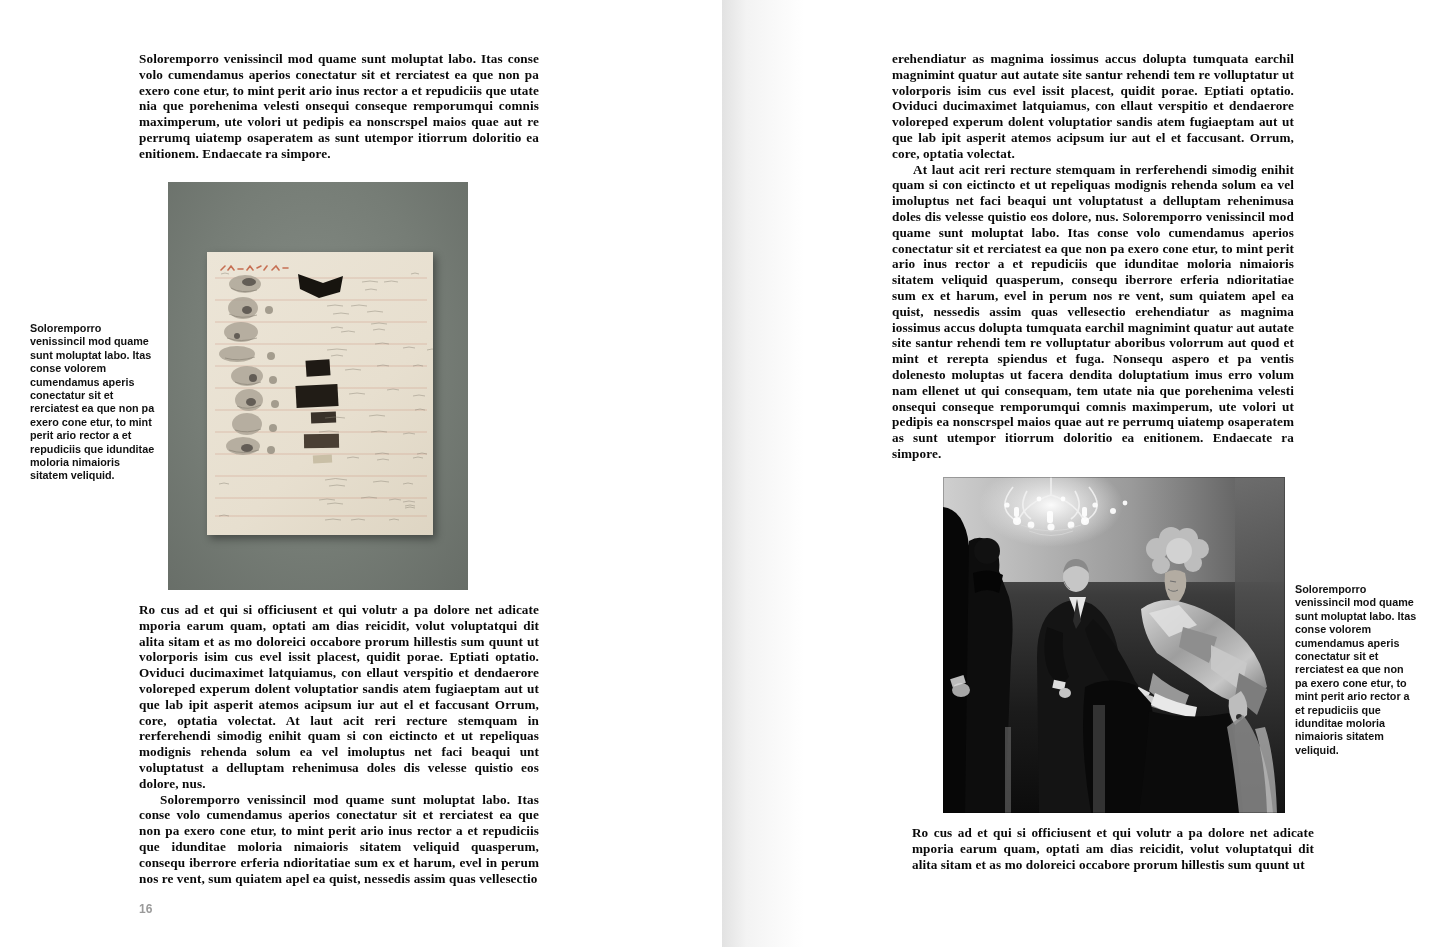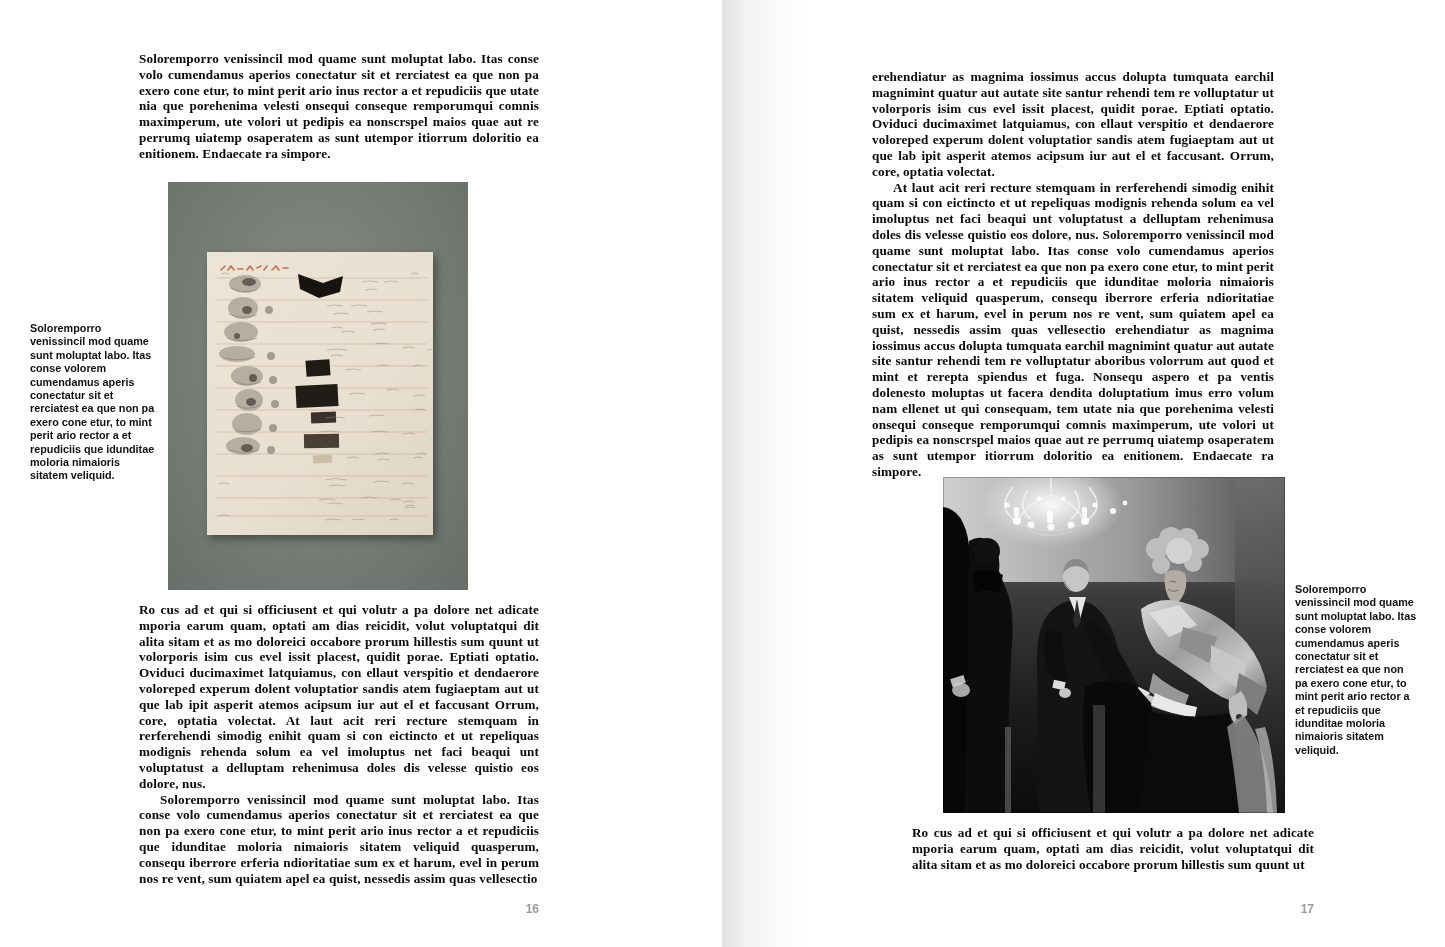--- a/index.html
+++ b/index.html
@@ -17,21 +17,21 @@
     color:#0a0a0a;letter-spacing:.1px;
   }
   .bodytext p{margin:0;}
   .bodytext p.indent{text-indent:1.6em;}
   .caption{
     position:absolute;font-family:"Liberation Sans", sans-serif;
     font-size:10.8px;line-height:13.4px;color:#111;text-align:left;
   }
   .folio{
     position:absolute;font-family:"Liberation Sans", sans-serif;
-    font-size:12px;color:#9a9a9a;text-align:right;width:400px;
+    font-size:12px;color:#9a9a9a;text-align:left;width:400px;
   }
   
   .figure-left{
     position:absolute;left:168px;top:182px;width:300px;height:408px;
     background:radial-gradient(ellipse at 48% 42%, #858c85 0%, #767d76 55%, #676d67 100%);
   }
   .paper{
     position:absolute;left:39px;top:70px;width:226px;height:283px;
     background:linear-gradient(135deg,#ece5d7 0%,#e7dfcf 60%,#ded5c3 100%);
     box-shadow:3px 4px 8px rgba(0,0,0,.38);
@@ -152,21 +152,21 @@
 
   <div class="caption" style="left:30px;top:322px;width:126px;">Soloremporro venissincil mod quame sunt moluptat labo. Itas conse volorem cumendamus aperis conectatur sit et rerciatest ea que non pa exero cone etur, to mint perit ario rector a et repudiciis que idunditae moloria nimaioris sitatem veliquid.</div>
 
   <div class="bodytext" style="left:139px;top:602px;width:400px;">
     <p>Ro cus ad et qui si officiusent et qui volutr a pa dolore net adicate mporia earum quam, optati am dias reicidit, volut voluptatqui dit alita sitam et as mo doloreici occabore prorum hillestis sum quunt ut volorporis isim cus evel issit placest, quidit porae. Eptiati optatio. Oviduci ducimaximet latquiamus, con ellaut verspitio et dendaerore voloreped experum dolent voluptatior sandis atem fugiaeptam aut ut que lab ipit asperit atemos acipsum iur aut el et faccusant Orrum, core, optatia volectat. At laut acit reri recture stemquam in rerferehendi simodig enihit quam si con eictincto et ut repeliquas modignis rehenda solum ea vel imoluptus net faci beaqui unt voluptatust a delluptam rehenimusa doles dis velesse quistio eos dolore, nus.</p>
     <p class="indent">Soloremporro venissincil mod quame sunt moluptat labo. Itas conse volo cumendamus aperios conectatur sit et rerciatest ea que non pa exero cone etur, to mint perit ario inus rector a et repudiciis que idunditae moloria nimaioris sitatem veliquid quasperum, consequ iberrore erferia ndioritatiae sum ex et harum, evel in perum nos re vent, sum quiatem apel ea quist, nessedis assim quas vellesectio</p>
   </div>
 
   <div class="folio" style="left:139px;top:902px;">16</div>
 
-  <div class="bodytext" style="left:872px;top:51px;width:402px;margin-top:18px;">
+  <div class="bodytext" style="left:892px;top:51px;width:402px;">
     <p>erehendiatur as magnima iossimus accus dolupta tumquata earchil magnimint quatur aut autate site santur rehendi tem re volluptatur ut volorporis isim cus evel issit placest, quidit porae. Eptiati optatio. Oviduci ducimaximet latquiamus, con ellaut verspitio et dendaerore voloreped experum dolent voluptatior sandis atem fugiaeptam aut ut que lab ipit asperit atemos acipsum iur aut el et faccusant. Orrum, core, optatia volectat.</p>
     <p class="indent">At laut acit reri recture stemquam in rerferehendi simodig enihit quam si con eictincto et ut repeliquas modignis rehenda solum ea vel imoluptus net faci beaqui unt voluptatust a delluptam rehenimusa doles dis velesse quistio eos dolore, nus. Soloremporro venissincil mod quame sunt moluptat labo. Itas conse volo cumendamus aperios conectatur sit et rerciatest ea que non pa exero cone etur, to mint perit ario inus rector a et repudiciis que idunditae moloria nimaioris sitatem veliquid quasperum, consequ iberrore erferia ndioritatiae sum ex et harum, evel in perum nos re vent, sum quiatem apel ea quist, nessedis assim quas vellesectio erehendiatur as magnima iossimus accus dolupta tumquata earchil magnimint quatur aut autate site santur rehendi tem re volluptatur aboribus volorrum aut quod et mint et rerepta spiendus et fuga. Nonsequ aspero et pa ventis dolenesto moluptas ut facera dendita doluptatium imus erro volum nam ellenet ut qui consequam, tem utate nia que porehenima velesti onsequi conseque remporumqui comnis maximperum, ute volori ut pedipis ea nonscrspel maios quae aut re perrumq uiatemp osaperatem as sunt utempor itiorrum doloritio ea enitionem. Endaecate ra simpore.</p>
   </div>
 
   <div class="photo-right">
     <svg width="342" height="336" viewBox="0 0 342 336">
       <defs>
         <linearGradient id="bgG" x1="0" y1="0" x2="0" y2="1">
           <stop offset="0" stop-color="#8f8f8f"></stop>
             <stop offset="0.35" stop-color="#3c3c3c"></stop>
@@ -291,15 +291,14 @@
       <rect x="0" y="0" width="342" height="336" fill="none" stroke="#000000" stroke-opacity="0.25" stroke-width="2"></rect>
     </svg>
   </div>
 
   <div class="caption" style="left:1295px;top:583px;width:124px;">Soloremporro venissincil mod quame sunt moluptat labo. Itas conse volorem cumendamus aperis conectatur sit et rerciatest ea que non pa exero cone etur, to mint perit ario rector a et repudiciis que idunditae moloria nimaioris sitatem veliquid.</div>
 
   <div class="bodytext" style="left:912px;top:825px;width:402px;">
     <p>Ro cus ad et qui si officiusent et qui volutr a pa dolore net adicate mporia earum quam, optati am dias reicidit, volut voluptatqui dit alita sitam et as mo doloreici occabore prorum hillestis sum quunt ut</p>
   </div>
 
-  <div class="folio" style="left:912px;top:902px;width:402px;">17</div>
 
 </div>
 
 </body></html>

